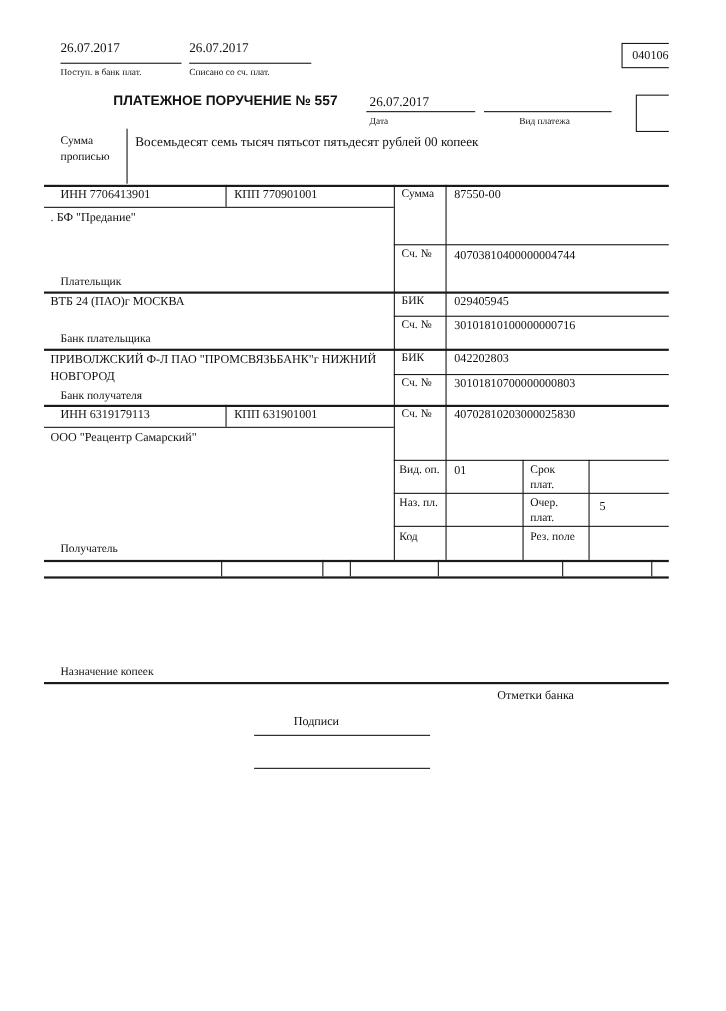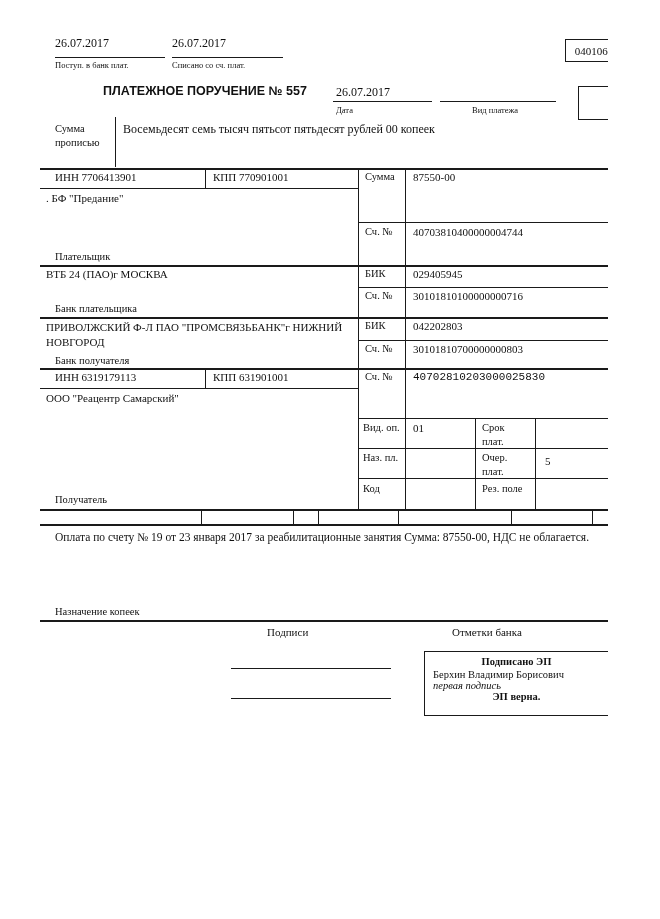--- a/index.html
+++ b/index.html
@@ -106,42 +106,35 @@
   <div class="t fs10" style="left:365px;top:320px;">БИК</div>
   <div class="t fs11" style="left:413px;top:320px;">042202803</div>
   <div class="t fs10" style="left:365px;top:343px;">Сч. №</div>
   <div class="t fs11" style="left:413px;top:343px;">30101810700000000803</div>
 
   <div class="t fs11" style="left:55px;top:371px;">ИНН 6319179113</div>
   <div class="t fs11" style="left:213px;top:371px;">КПП 631901001</div>
   <div class="t fs11" style="left:46px;top:392px;">ООО "Реацентр Самарский"</div>
   <div class="t fs10" style="left:55px;top:494px;">Получатель</div>
   <div class="t fs10" style="left:365px;top:371px;">Сч. №</div>
-  <div class="t fs11" style="left:413px;top:371px;font-family:Liberation Mono, monospace;">40702810203000025830</div>
+  <div class="t fs11" style="left:413px;top:371px;">40702810203000025830</div>
 
   <div class="t fs10" style="left:363px;top:422px;">Вид. оп.</div>
   <div class="t fs11" style="left:413px;top:422px;">01</div>
   <div class="t fs10 wrap" style="left:482px;top:421px;width:44px;line-height:1.35;">Срок плат.</div>
   <div class="t fs10" style="left:363px;top:452px;">Наз. пл.</div>
   <div class="t fs10 wrap" style="left:482px;top:451px;width:44px;line-height:1.35;">Очер. плат.</div>
   <div class="t fs11" style="left:545px;top:455px;">5</div>
   <div class="t fs10" style="left:363px;top:483px;">Код</div>
   <div class="t fs10" style="left:482px;top:483px;">Рез. поле</div>
 
-  <div class="t fs11 wrap" style="left:55px;top:529px;width:565px;line-height:1.45;font-size:11.5px;">Оплата по счету № 19 от 23 января 2017 за реабилитационные занятия Сумма: 87550-00, НДС не облагается.</div>
   <div class="t fs10" style="left:55px;top:606px;">Назначение копеек</div>
   <div class="hline" style="left:40px;top:620px;width:580px;height:1.5px;"></div>
 
-  <div class="t fs11" style="left:267px;top:626px;">Подписи</div>
+  <div class="t fs11" style="left:267px;top:650px;">Подписи</div>
   <div class="t fs11" style="left:452px;top:626px;">Отметки банка</div>
 
 
   <div class="hline" style="left:231px;top:668px;width:160px;"></div>
   <div class="hline" style="left:231px;top:698px;width:160px;"></div>
 
-  <div class="epbox">
-    <div style="text-align:center;font-weight:bold;margin-top:4px;">Подписано ЭП</div>
-    <div style="margin:2px 0 0 8px;">Берхин Владимир Борисович</div>
-    <div style="margin:0 0 0 8px;font-style:italic;">первая подпись</div>
-    <div style="text-align:center;font-weight:bold;">ЭП верна.</div>
-  </div>
 
 </div>
 
 </body></html>

